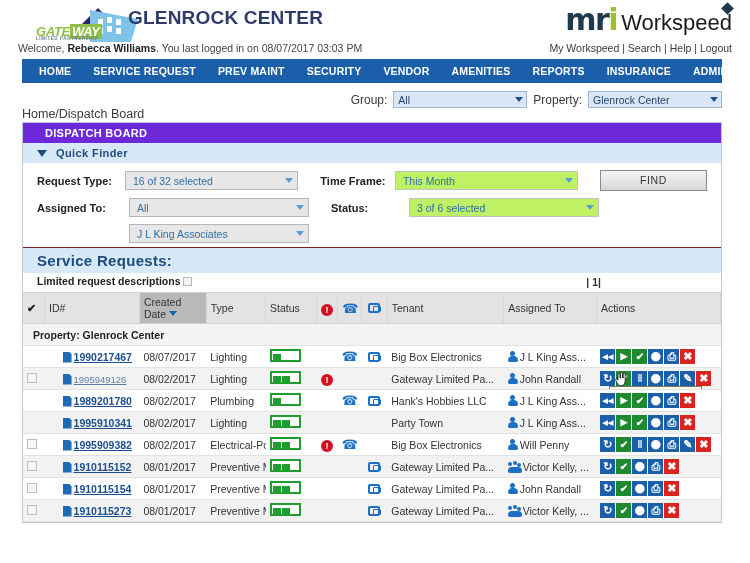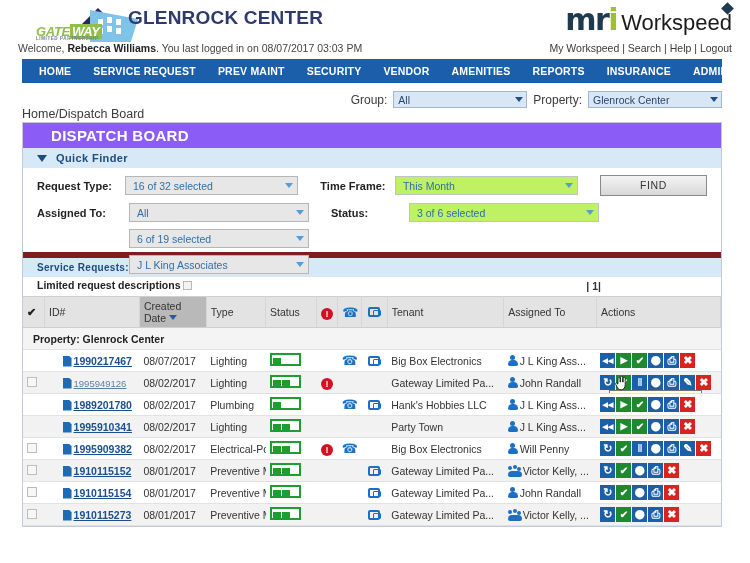--- a/index.html
+++ b/index.html
@@ -73,22 +73,22 @@
   }
   .sel .arr {
     position:absolute; right:3px; top:5px; width:0; height:0;
     border-left:4px solid transparent; border-right:4px solid transparent;
     border-top:5px solid #1b4f8a;
   }
 
   
   .panel { margin:5px 28px 0 22px; border:1px solid #bfcbd8; background:#fff; }
   .panel-title {
-    background:#8b5cf6; color:#fff; font-weight:bold; font-size:15px;
-    padding:4px 0 4px 28px; letter-spacing:0.3px;
+    background:#6d28d9; color:#fff; font-weight:bold; font-size:11px;
+    padding:4px 0 4px 22px; letter-spacing:0.3px;
   }
   .quickfinder {
     background:#d7e8f7; padding:4px 0 4px 14px; font-size:11px;
     font-weight:bold; color:#1c4b7d; letter-spacing:0.4px;
     display:flex; align-items:center; gap:9px;
   }
   .tri-down { width:0;height:0;border-left:5px solid transparent;border-right:5px solid transparent;border-top:7px solid #1c4b7d; }
 
   .filters { padding:7px 14px 4px 14px; background:#fff; position:relative; height:84px; }
   .frow { display:flex; align-items:center; margin-bottom:7px; }
@@ -106,23 +106,23 @@
   .flabel2 { font-size:11px; font-weight:bold; color:#222; width:78px; margin-left:22px; }
   .fsel2 { width:190px; }
   .findbtn {
     margin-left:22px; width:112px; height:21px; border:1px solid #8a8a8a;
     background:linear-gradient(#f4f4f4,#d8d8d8);
     font-size:10.5px; color:#333; text-align:center; line-height:19px; letter-spacing:0.6px;
   }
   .indent { margin-left:92px; }
 
   .sr-band {
-    background:#d7e8f7; padding:4px 0 4px 14px; font-size:10px;
+    background:#d7e8f7; padding:4px 0 4px 14px; font-size:15px;
     font-weight:bold; color:#1c4b7d; letter-spacing:0.3px;
-    border-top:6px solid #7f1d1d;
+    border-top:1px solid #7f1d1d;
   }
   .dispbar { position:relative; height:19px; padding:2px 10px 0 14px; background:#fff; }
   .dispbar .t { font-size:10.5px; font-weight:bold; color:#222; }
   .cbx { display:inline-block; width:9px; height:9px; border:1px solid #b9b9b9; background:#f3f3f3; vertical-align:-1px; margin-left:2px; }
   .pager { position:absolute; right:120px; top:3px; font-size:10.5px; font-weight:bold; color:#333; }
 
   
   table.grid { width:100%; border-collapse:collapse; table-layout:fixed; }
   table.grid th {
     background:#e3e3e3; border-top:1px solid #cfcfcf; border-bottom:1px solid #cfcfcf;
@@ -274,26 +274,20 @@
         <span>All</span>
         <span class="arr"></span>
       </span>
       <span class="flabel2">Status:</span>
       <span class="fsel white fsel2">
         <span>3 of 6 selected</span>
         <span class="arr"></span>
       </span>
     </div>
 
-    <div class="frow indent">
-      <span class="fsel">
-        <span>6 of 19 selected</span>
-        <span class="arr"></span>
-      </span>
-    </div>
 
     <div class="frow indent">
       <span class="fsel">
         <span>J L King Associates</span>
         <span class="arr"></span>
       </span>
     </div>
   </div>
 
   <div class="sr-band">Service Requests:</div>

